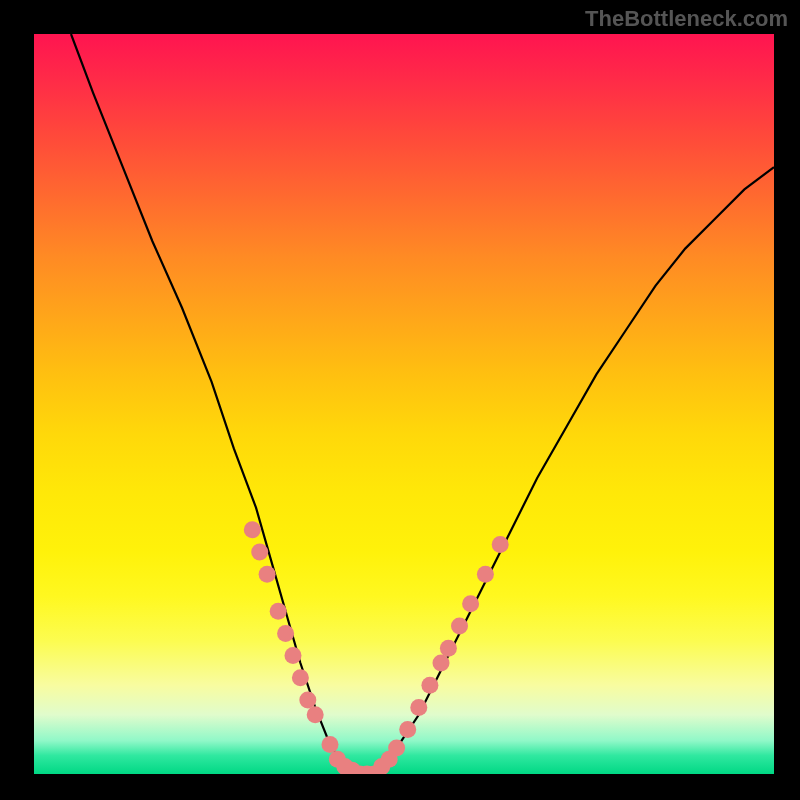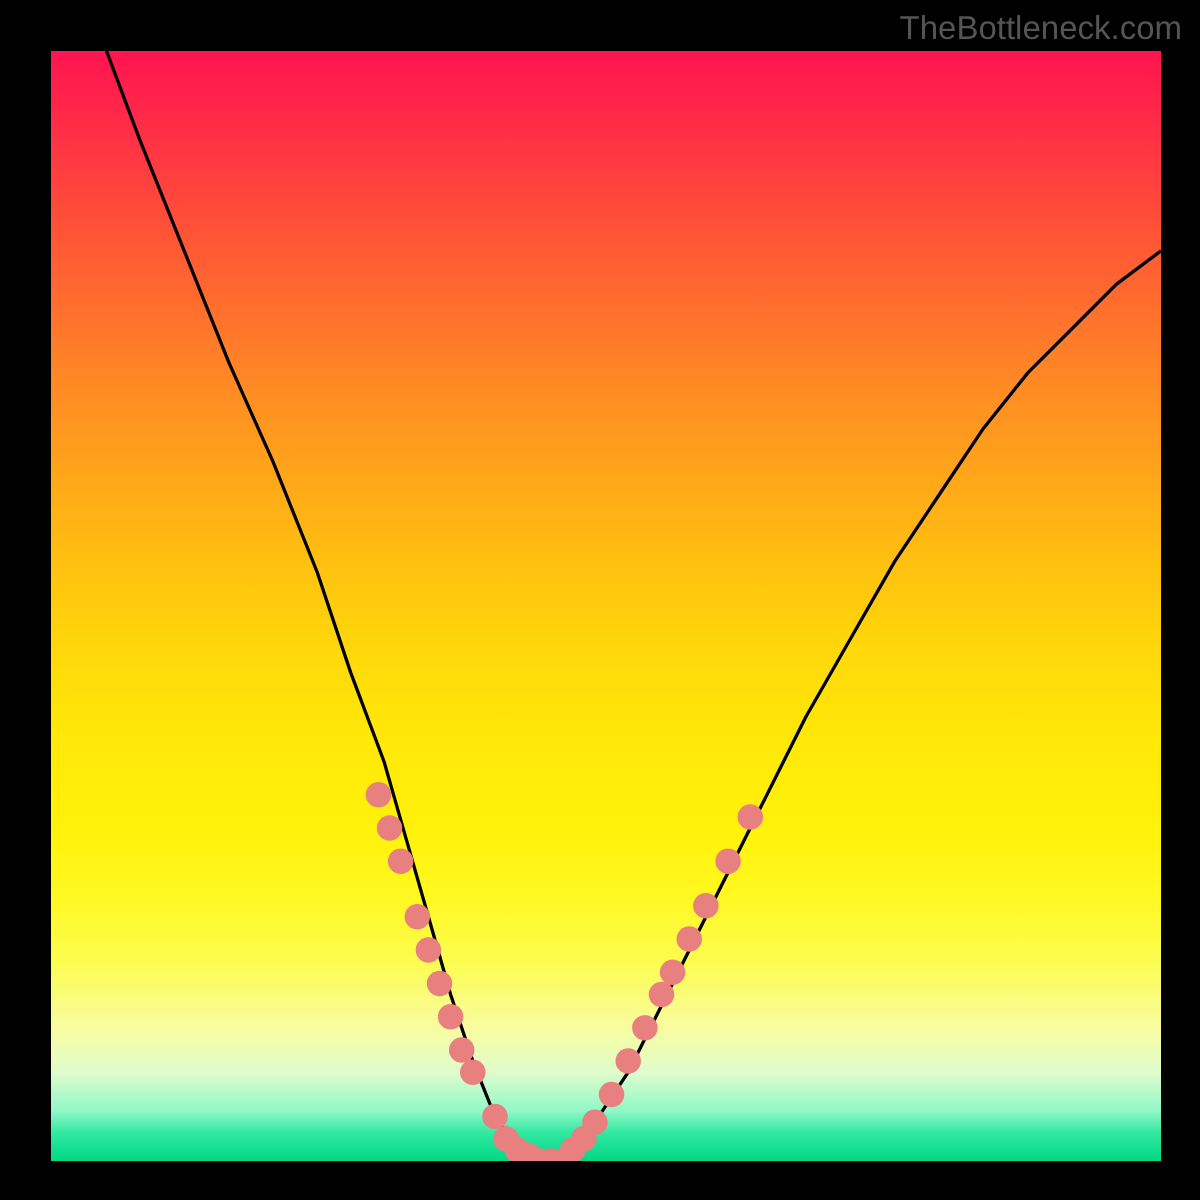--- a/index.html
+++ b/index.html
@@ -10,21 +10,21 @@
     position: relative;
     overflow: hidden;
     font-family: Arial, sans-serif;
   }
   .watermark {
     position: absolute;
     top: 6px;
     right: 12px;
     color: #555;
     font-size: 22px;
-    font-weight: 400;
+    font-weight: 700;
     z-index: 10;
   }
   .plot-area {
     position: absolute;
     left: 34px;
     top: 34px;
     width: 740px;
     height: 740px;
     background: linear-gradient(to bottom,
       #ff1450 0%,

